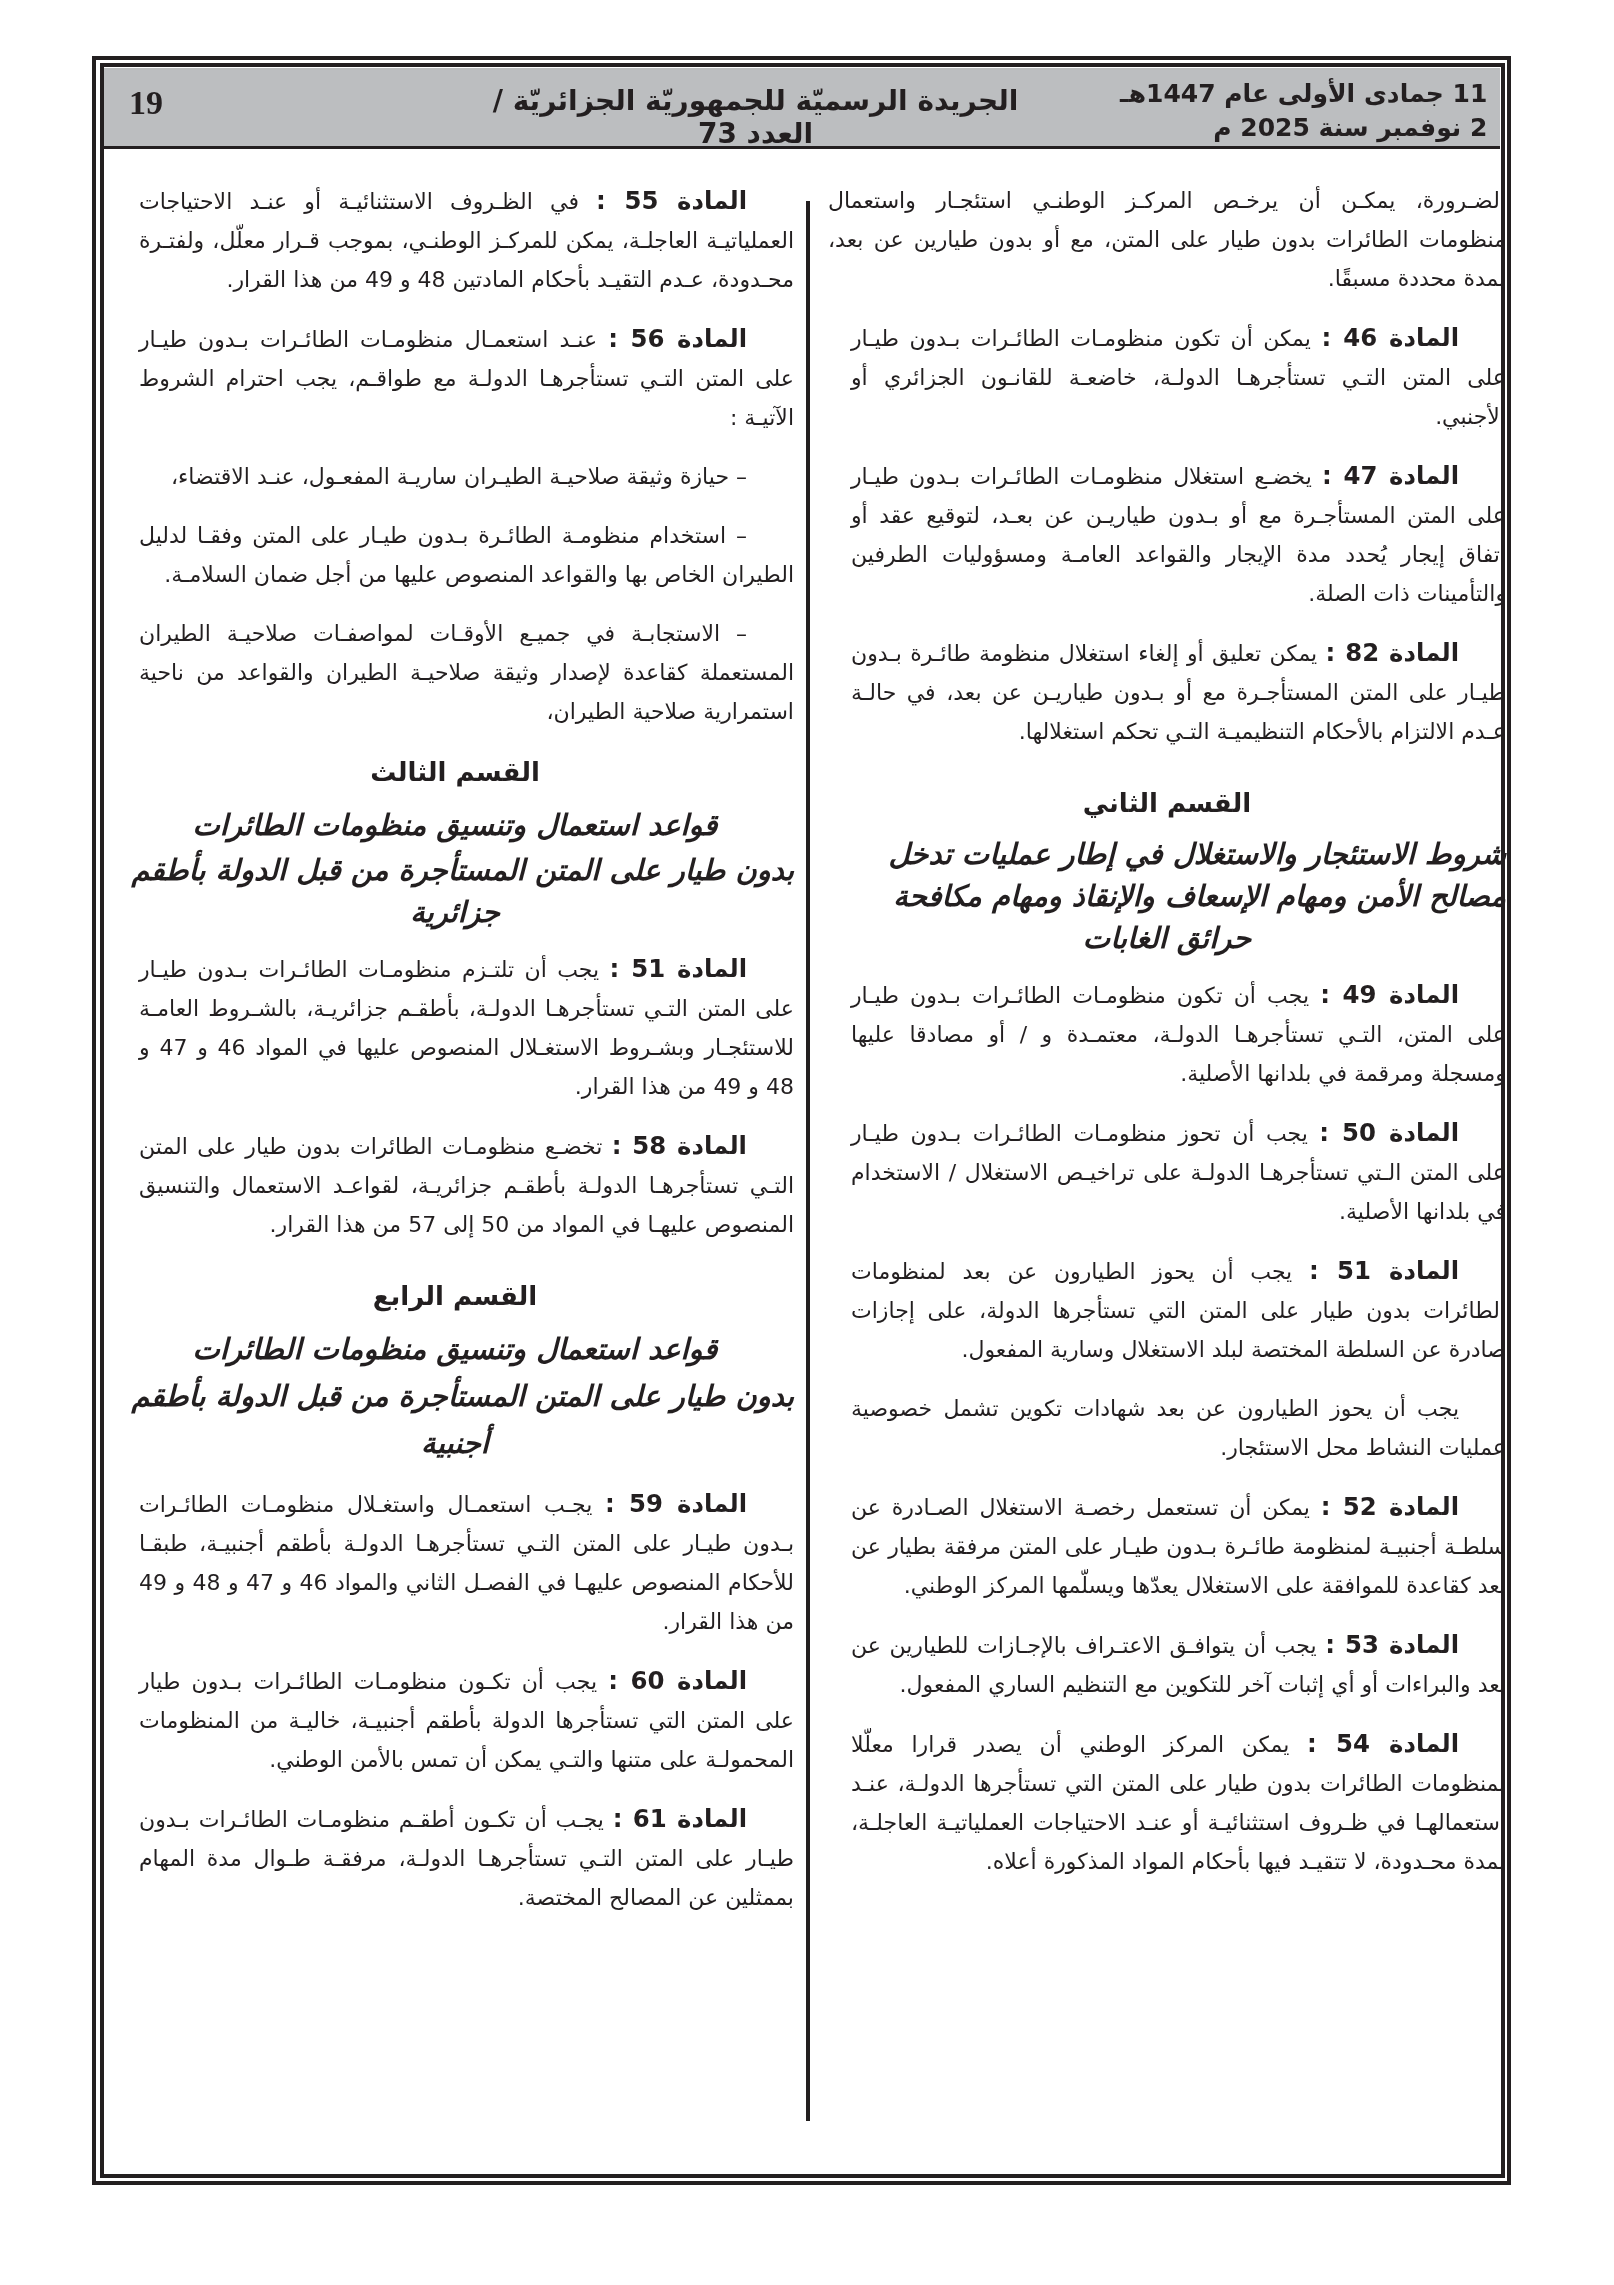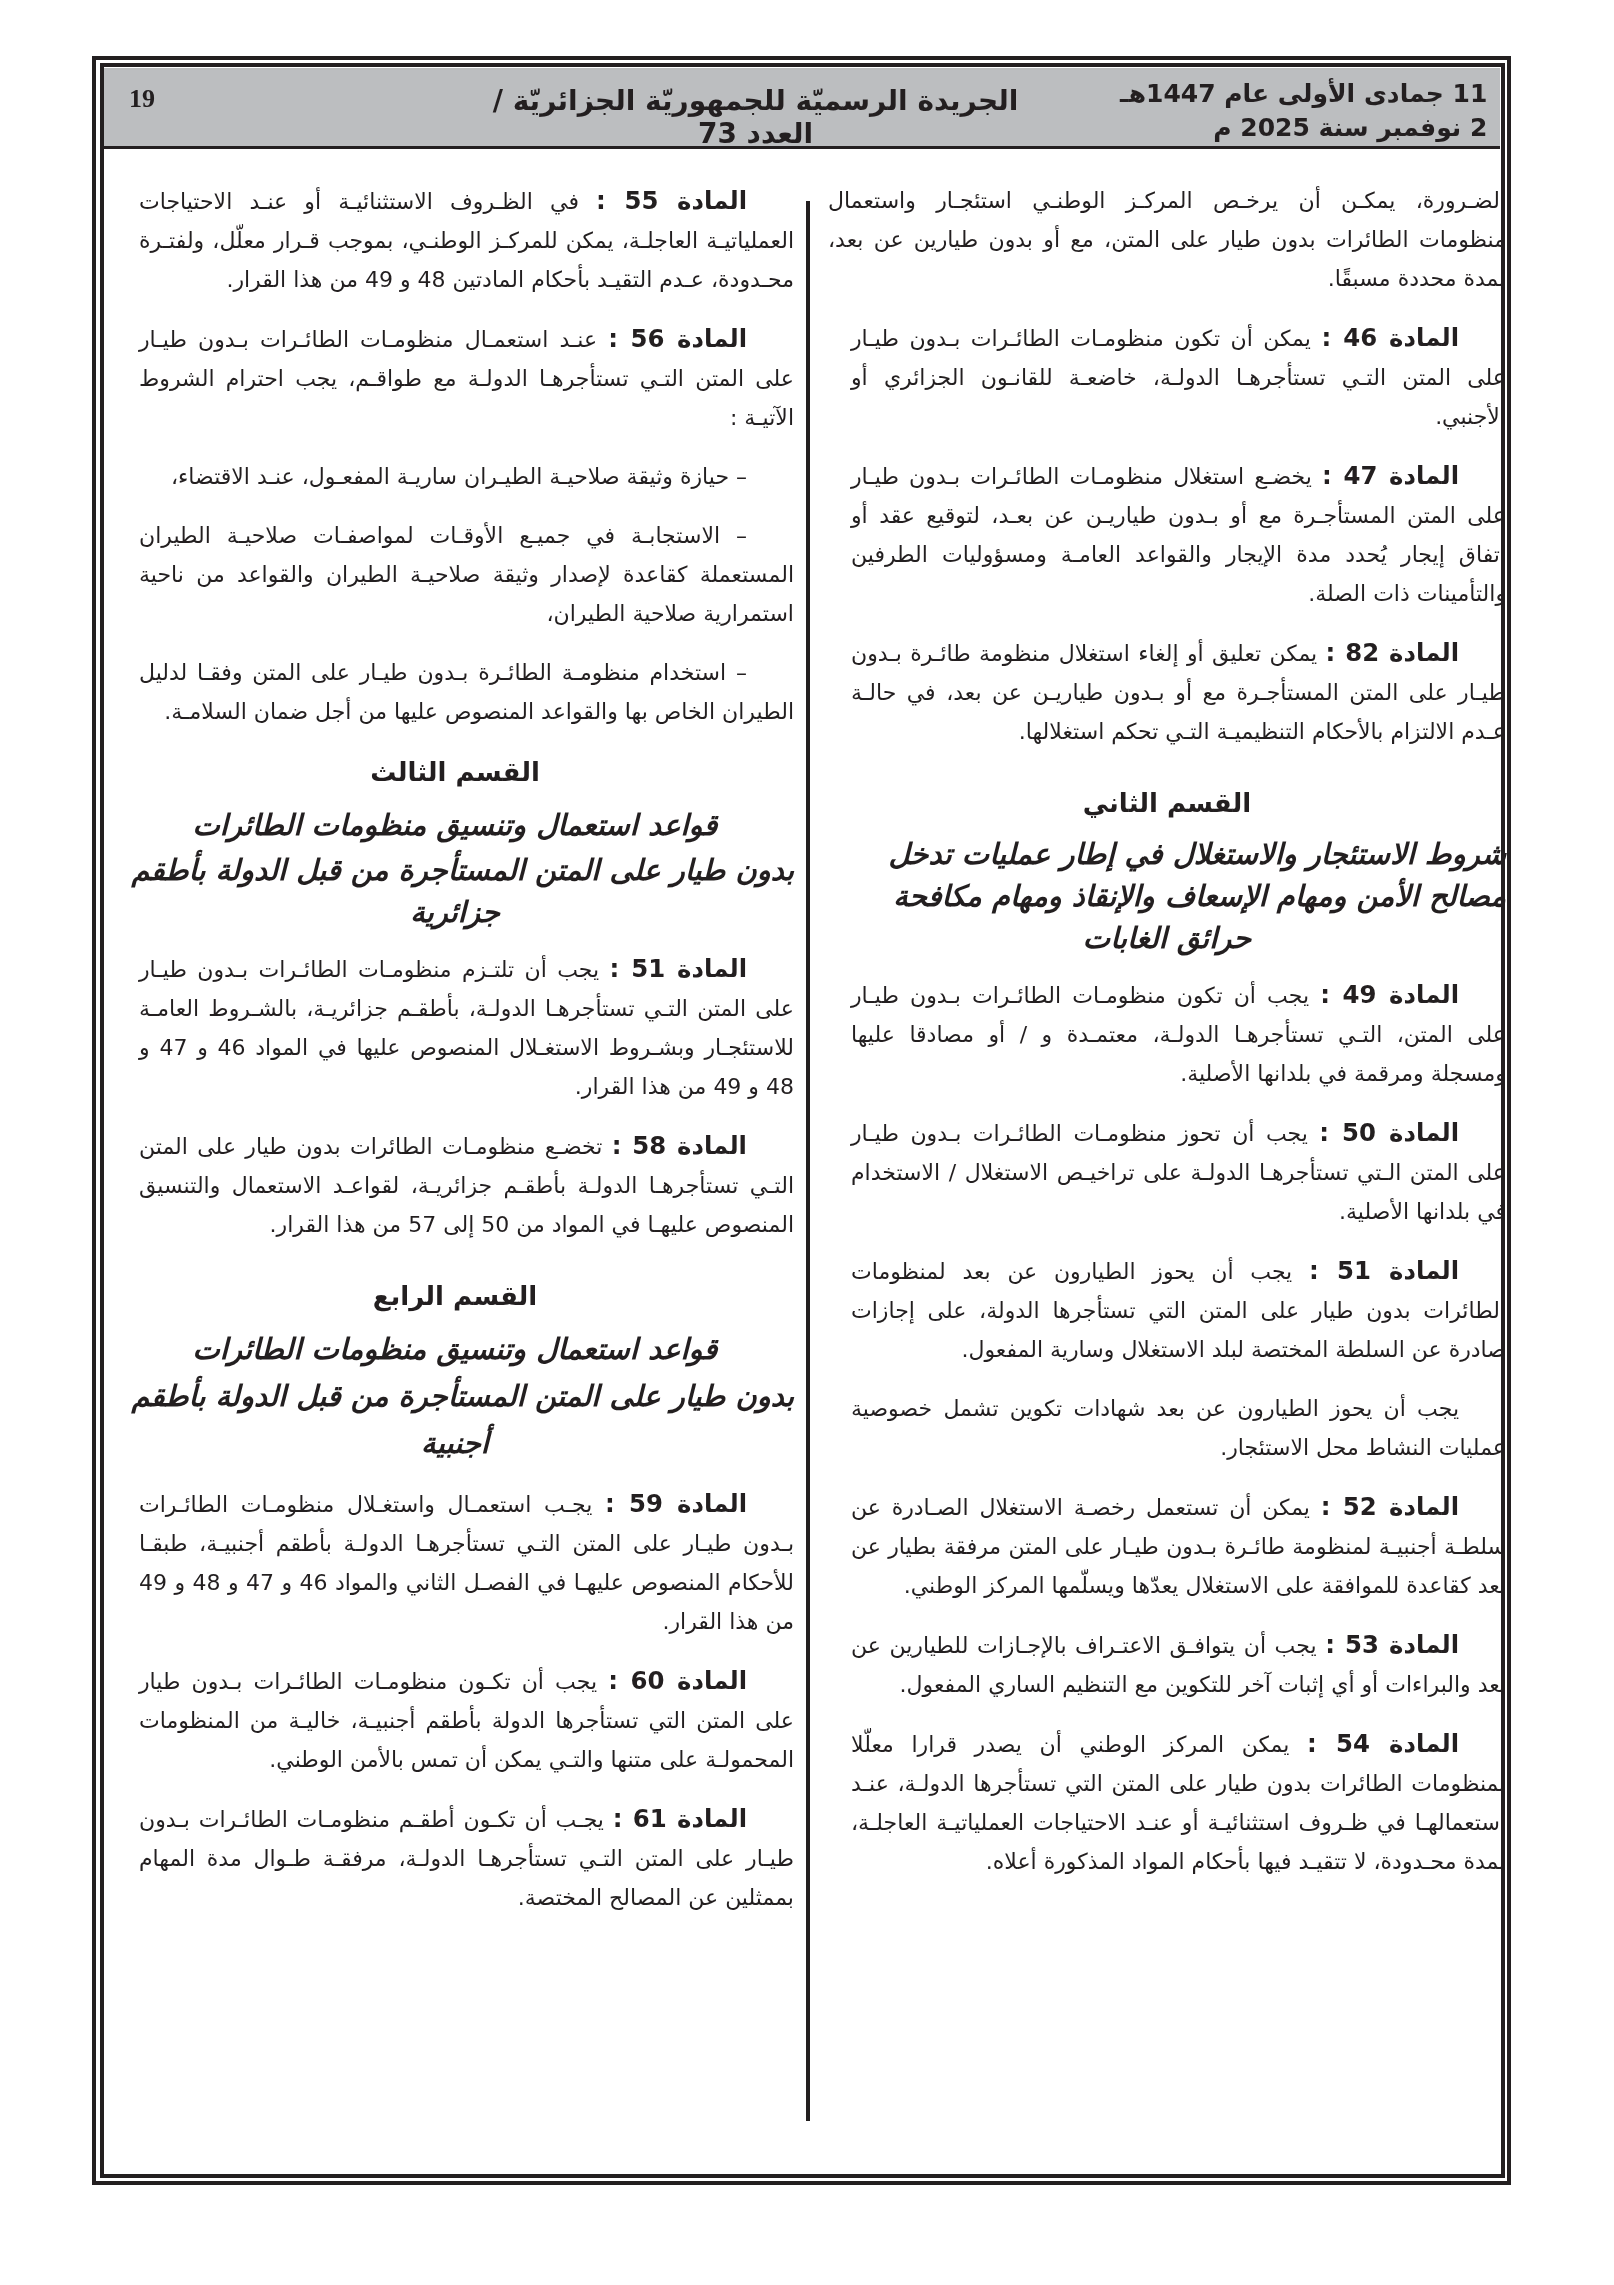--- a/index.html
+++ b/index.html
@@ -14,21 +14,21 @@
   .frame-inner {
     position: absolute; left: 100px; top: 63px; width: 1405px; height: 2115px;
     border: 4.5px solid #231f20; box-sizing: border-box;
   }
   .header {
     position: absolute; left: 104px; top: 68px; width: 1396px; height: 81px;
     background: #bcbec0; border-bottom: 3.6px solid #231f20; box-sizing: border-box;
   }
   .header .page-num {
     position: absolute; left: 25px; top: 16.3px; font-family: "Liberation Serif", serif;
-    font-weight: bold; font-size: 26px; direction: ltr;
+    font-weight: bold; font-size: 34px; direction: ltr;
   }
   .header .gazette-title {
     position: absolute; left: 353px; top: 16.3px; width: 597px; text-align: center;
     font-weight: bold; font-size: 28px; direction: rtl; letter-spacing: -0.5px;
   }
   .header .dates {
     position: absolute; right: 12.7px; top: 9px; direction: rtl; text-align: right;
     font-weight: bold; font-size: 25px; line-height: 34px;
   }
   .divider {
@@ -95,22 +95,22 @@
 
   <p class="para indent"><span class="art-label">المادة 54 :</span> <span>يمكن المركز الوطني أن يصدر قرارا معلّلا لمنظومات الطائرات بدون طيار على المتن التي تستأجرها الدولـة، عنـد استعمالهـا في ظـروف استثنائيـة أو عنـد الاحتياجات العملياتيـة العاجلـة، لمدة محـدودة، لا تتقيـد فيها بأحكام المواد المذكورة أعلاه.</span></p>
 </div>
 
 <div class="col left">
   <p class="para indent"><span class="art-label">المادة 55 :</span> <span>في الظـروف الاستثنائيـة أو عنـد الاحتياجات العملياتيـة العاجلـة، يمكن للمركـز الوطنـي، بموجب قـرار معلّل، ولفتـرة محـدودة، عـدم التقيـد بأحكام المادتين 48 و 49 من هذا القرار.</span></p>
 
   <p class="para indent"><span class="art-label">المادة 56 :</span> <span>عنـد استعمـال منظومـات الطائـرات بـدون طيـار على المتن التـي تستأجرهـا الدولـة مع طواقـم، يجب احترام الشروط الآتيـة :</span></p>
 
   <p class="para indent">– حيازة وثيقة صلاحيـة الطيـران ساريـة المفعـول، عنـد الاقتضاء،</p>
+  <p class="para indent">– استخدام منظومـة الطائـرة بـدون طيـار على المتن وفقـا لدليل الطيران الخاص بها والقواعد المنصوص عليها من أجل ضمان السلامـة.</p>
   <p class="para indent">– الاستجابـة في جميـع الأوقـات لمواصفـات صلاحيـة الطيران المستعملة كقاعدة لإصدار وثيقة صلاحيـة الطيران والقواعد من ناحية استمرارية صلاحية الطيران،</p>
-  <p class="para indent">– استخدام منظومـة الطائـرة بـدون طيـار على المتن وفقـا لدليل الطيران الخاص بها والقواعد المنصوص عليها من أجل ضمان السلامـة.</p>
 
   <div class="section-title" style="margin-top:16.3px;">القسم الثالث</div>
   <div class="section-sub" style="margin-bottom:0;">قواعد استعمال وتنسيق منظومات الطائرات</div>
   <div class="section-sub" style="line-height:42px;">بدون طيار على المتن المستأجرة من قبل الدولة بأطقم جزائرية</div>
 
   <p class="para indent"><span class="art-label">المادة 51 :</span> <span>يجب أن تلتـزم منظومـات الطائـرات بـدون طيـار على المتن التـي تستأجرهـا الدولـة، بأطقـم جزائريـة، بالشـروط العامـة للاستئجـار وبشـروط الاستغـلال المنصوص عليها في المواد 46 و 47 و 48 و 49 من هذا القرار.</span></p>
 
   <p class="para indent"><span class="art-label">المادة 58 :</span> <span>تخضـع منظومـات الطائرات بدون طيار على المتن التـي تستأجرهـا الدولـة بأطقـم جزائريـة، لقواعـد الاستعمال والتنسيق المنصوص عليهـا في المواد من 50 إلى 57 من هذا القرار.</span></p>
 
   <div class="section-title">القسم الرابع</div>

